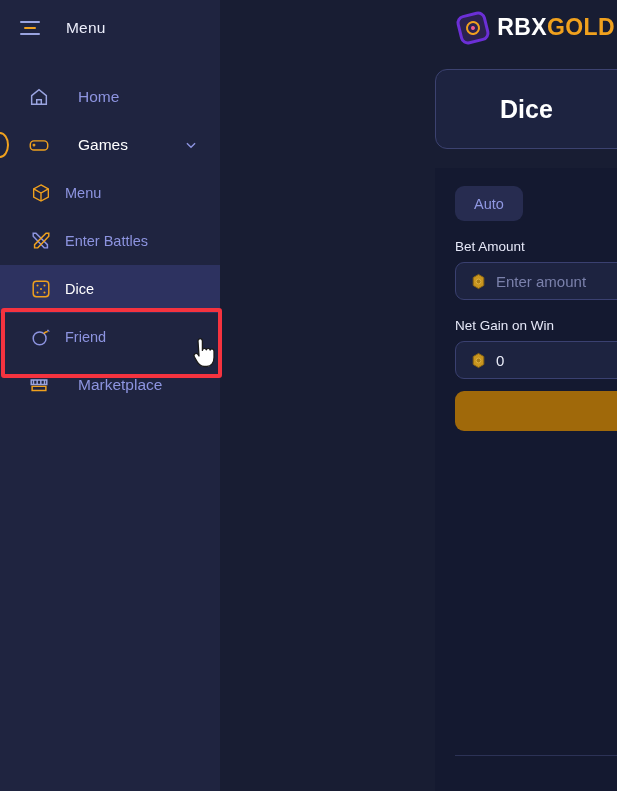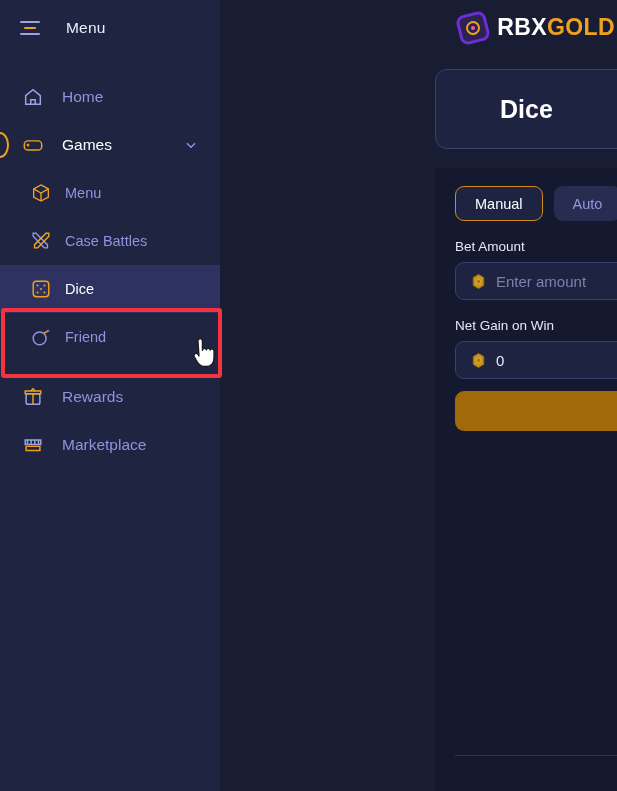--- a/index.html
+++ b/index.html
@@ -50,21 +50,21 @@
   .logo-text .a { color:#ffffff; }
   .logo-text .b { color:#f0a11e; }
 
   
   .sidebar {
     position:absolute; left:0; top:55px; width:220px; height:736px;
     background:#1f2440;
   }
   .nav-item {
     position:relative; height:48px; display:flex; align-items:center;
-    gap:18px; padding-left:22px; cursor:pointer;
+    gap:28px; padding-left:28px; cursor:pointer;
   }
   .nav-item .label { font-size:15.5px; color:#8d94e0; white-space:nowrap; }
   .nav-item.active .label { color:#ffffff; }
   .nav-item .chev { margin-left:auto; margin-right:22px; }
   .sub .label { font-size:14.5px; }
   .sub { padding-left:30px; gap:13px; height:48px; }
   .sub.selected { background:#2d3260; }
   .ico { width:22px; height:22px; flex:none; display:block; }
 
   .games-pip {
@@ -188,21 +188,21 @@
           <path d="M4 7.6 12 12l8-4.4M12 12v8.8"></path>
       </svg>
       <span class="label">Menu</span>
     </div>
 
     <div class="nav-item sub">
       <svg class="ico" viewBox="0 0 24 24" fill="none" stroke="#f0a11e" stroke-width="1.6">
         <path d="M3.5 3.5h3L19 16v3.5h-3.5L3.5 6.8z" stroke="#8d94e0"></path>
         <path d="M20.5 3.5h-3L5 16v3.5h3.5L20.5 6.8z"></path>
       </svg>
-      <span class="label">Case Battles</span>
+      <span class="label">Enter Battles</span>
     </div>
 
 
     <div class="nav-item sub selected">
       <svg class="ico" viewBox="0 0 24 24" fill="none" stroke="#f0a11e" stroke-width="1.6">
         <rect x="3.5" y="3.5" width="17" height="17" rx="3.5"></rect>
         <circle cx="8.2" cy="8.2" r="1.1" fill="#f0a11e" stroke="none"></circle>
         <circle cx="15.8" cy="8.2" r="1.1" fill="#f0a11e" stroke="none"></circle>
         <circle cx="12" cy="12" r="1.1" fill="#f0a11e" stroke="none"></circle>
         <circle cx="8.2" cy="15.8" r="1.1" fill="#f0a11e" stroke="none"></circle>
@@ -213,28 +213,20 @@
 
     <div class="nav-item sub">
       <svg class="ico" viewBox="0 0 24 24" fill="none" stroke="#8d94e0" stroke-width="1.6">
         <circle cx="10.5" cy="13.5" r="7"></circle>
         <path d="M15 8.5c1.5-2 3-2.6 4.3-2.2" stroke="#f0a11e"></path>
         <path d="M19.5 4.2v1.2M21 5.3l-.9.6" stroke="#8d94e0"></path>
       </svg>
       <span class="label">Friend</span>
     </div>
 
-    <div class="nav-item" style="margin-top:12px;">
-      <svg class="ico" viewBox="0 0 24 24" fill="none" stroke="#9aa4e0" stroke-width="1.6">
-        <rect x="4.5" y="8.5" width="15" height="11.5" rx="2"></rect>
-        <path d="M3.5 5.5h17v3h-17z" stroke="#f0a11e"></path>
-        <path d="M12 8.5V20M9.5 5.5 12 3l2.5 2.5" stroke="#f0a11e"></path>
-      </svg>
-      <span class="label">Rewards</span>
-    </div>
 
 
     <div class="nav-item">
       <svg class="ico" viewBox="0 0 24 24" fill="none" stroke="#9aa4e0" stroke-width="1.6">
         <path d="M3.5 6.5h17v5h-17z"></path>
           <path d="M6 6.5v5M10 6.5v5M14 6.5v5M18 6.5v5"></path>
         <path d="M4.5 13.5h15v4.5h-15z" stroke="#f0a11e"></path>
       </svg>
       <span class="label">Marketplace</span>
     </div>
@@ -243,21 +235,20 @@
   <div class="main">
 
     <div class="title-card">
       <span class="t">Dice</span>
     </div>
 
     <div class="bet-panel">
       <div class="panel-inner">
 
         <div class="seg">
-          <div class="seg-btn on">Manual</div>
           <div class="seg-btn off">Auto</div>
         </div>
 
         <div class="field-label">Bet Amount</div>
         <div class="field">
           <svg class="coin" viewBox="0 0 24 24">
             <polygon points="12,2 19.5,6.5 19.5,17.5 12,22 4.5,17.5 4.5,6.5" fill="#c9951f" stroke="#8a6410" stroke-width="1.4"></polygon>
             <circle cx="12" cy="12" r="3.4" fill="#a87c16" stroke="#e0b648" stroke-width="1.2"></circle>
           </svg>
           <span class="ph">Enter amount</span>

